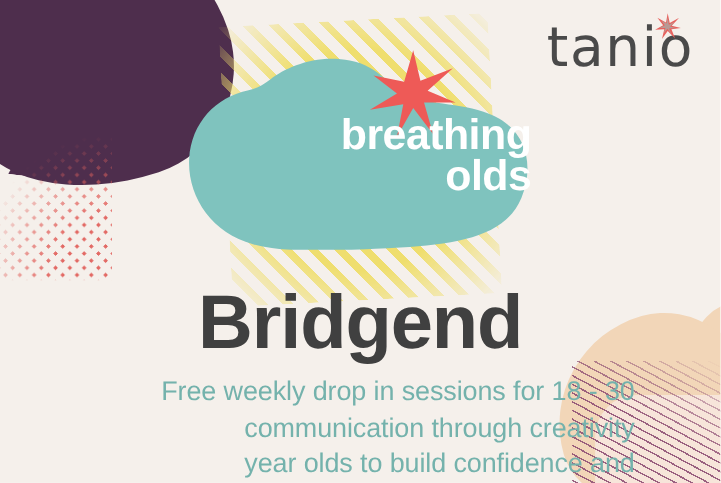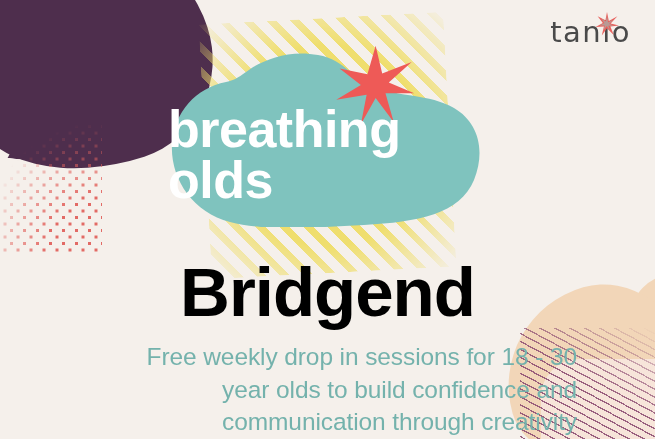--- a/index.html
+++ b/index.html
@@ -131,57 +131,57 @@
     background: #FBF2F5;
     border-radius: 38px 0 0 0;
     opacity: .55;
   }
 
   
   #logo {
     position: absolute;
     right: 24px;
     top: 18px;
-    font-size: 29px;
+    font-size: 50px;
     line-height: 1;
     font-weight: 400;
     letter-spacing: 1.5px;
     color: #4A4A4A;
     font-family: "DejaVu Sans", sans-serif;
   }
   #logo-star {
     position: absolute;
     right: 35px;
     top: 11px;
     width: 26px;
     height: 26px;
   }
   #logo-star svg { display:block; width:100%; height:100%; }
 
   #blob-text {
     position: absolute;
     left: 168px;
     top: 104px;
     width: 315px;
-    text-align: left;
+    text-align: right;
     color: #FFFFFF;
-    font-size: 52px;
+    font-size: 39px;
     font-weight: bold;
     line-height: 0.98;
     letter-spacing: -0.5px;
   }
   #blob-text .l2 { display: block; }
 
   #headline {
     position: absolute;
     left: 0;
     top: 258px;
     width: 655px;
     text-align: center;
-    color: #000000;
+    color: #404040;
     font-size: 69px;
     font-weight: bold;
     letter-spacing: -1px;
     line-height: 1;
   }
 
   #subtext {
     position: absolute;
     left: 77px;
     top: 341px;
@@ -241,17 +241,17 @@
 
   <div id="blob-text">
     <span class="l1">breathing</span>
     <span class="l2">olds</span>
   </div>
 
   <div id="headline">Bridgend</div>
 
   <div id="subtext">
     <span>Free weekly drop in sessions for 18 - 30</span>
+    <span>communication through creativity</span>
     <span>year olds to build confidence and</span>
-    <span>communication through creativity</span>
   </div>
 
 </div>
 
 </body></html>

